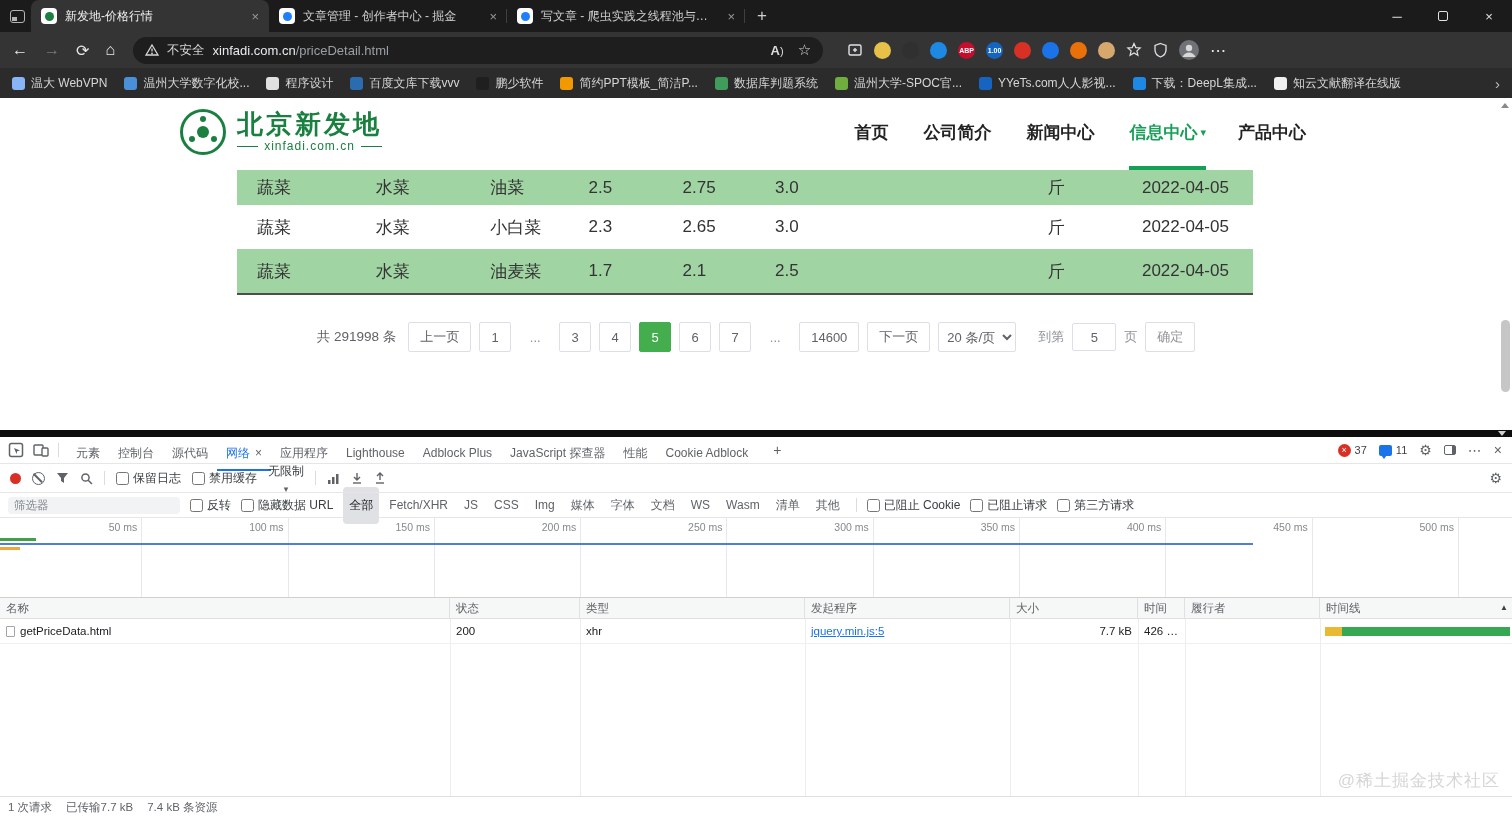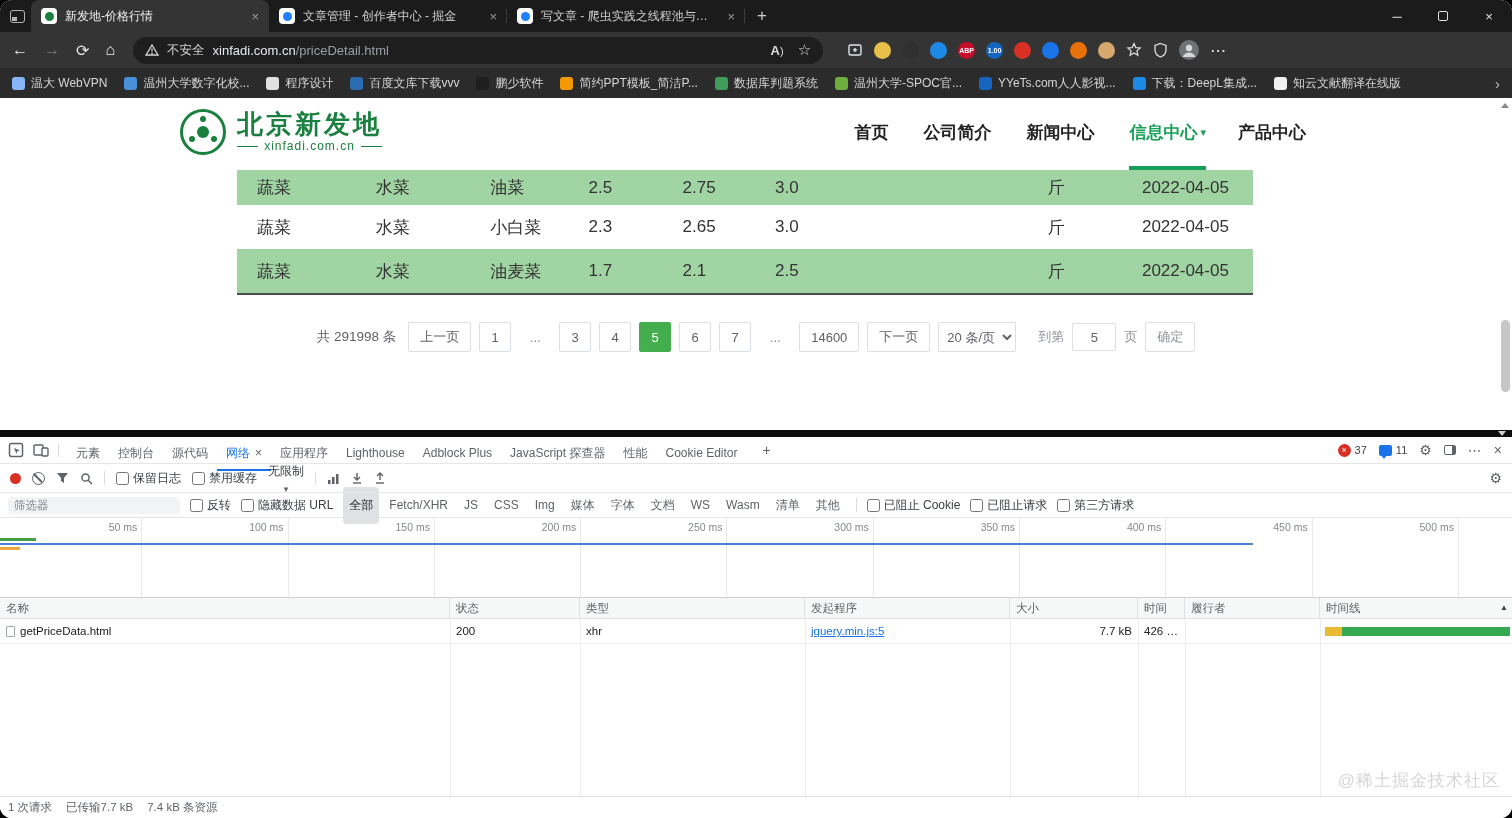--- a/index.html
+++ b/index.html
@@ -1,17 +1,17 @@
 <!DOCTYPE html>
 <html><head>
 <meta charset="utf-8">
 <style>
   html,body{margin:0;padding:0;background:#000;}
   #app{position:relative;width:1512px;height:818px;overflow:hidden;background:#fff;
-       font-family:"Liberation Sans","DejaVu Sans",sans-serif;border-radius:12px;}
+       font-family:"Liberation Sans","DejaVu Sans",sans-serif;}
   #app *{box-sizing:border-box;}
 
   
   .tabbar{position:absolute;top:0;left:0;right:0;height:32px;background:#1b1b1b;display:flex;align-items:center;}
   .tab-actions{margin:0 6px 0 10px;display:flex;align-items:center;}
   .ta-box{width:15px;height:13px;border:1.5px solid #b5b5b5;border-radius:3px;position:relative;display:block;}
   .ta-box::after{content:"";position:absolute;left:1px;bottom:1px;width:5px;height:4px;background:#b5b5b5;}
   .tabs{display:flex;height:100%;}
   .tab{width:238px;display:flex;align-items:center;gap:8px;padding:0 10px;color:#cfcfcf;font-size:12px;position:relative;}
   .tab:not(.active)::after{content:"";position:absolute;right:0;top:9px;bottom:9px;width:1px;background:#3f3f3f;}
@@ -498,21 +498,21 @@
           <div class="dt-tab">
             <span>Adblock Plus</span>
           </div>
           <div class="dt-tab">
             <span>JavaScript 探查器</span>
           </div>
           <div class="dt-tab">
             <span>性能</span>
           </div>
           <div class="dt-tab">
-            <span>Cookie Editor</span>
+            <span>Cookie Adblock</span>
           </div>
         </div>
       <span class="dt-plus">+</span>
       <div class="dt-right">
         <span class="badge">
             <i class="err-ic">×</i>
             <span>37</span>
           </span>
         <span class="badge">
             <i class="iss-ic"></i>

